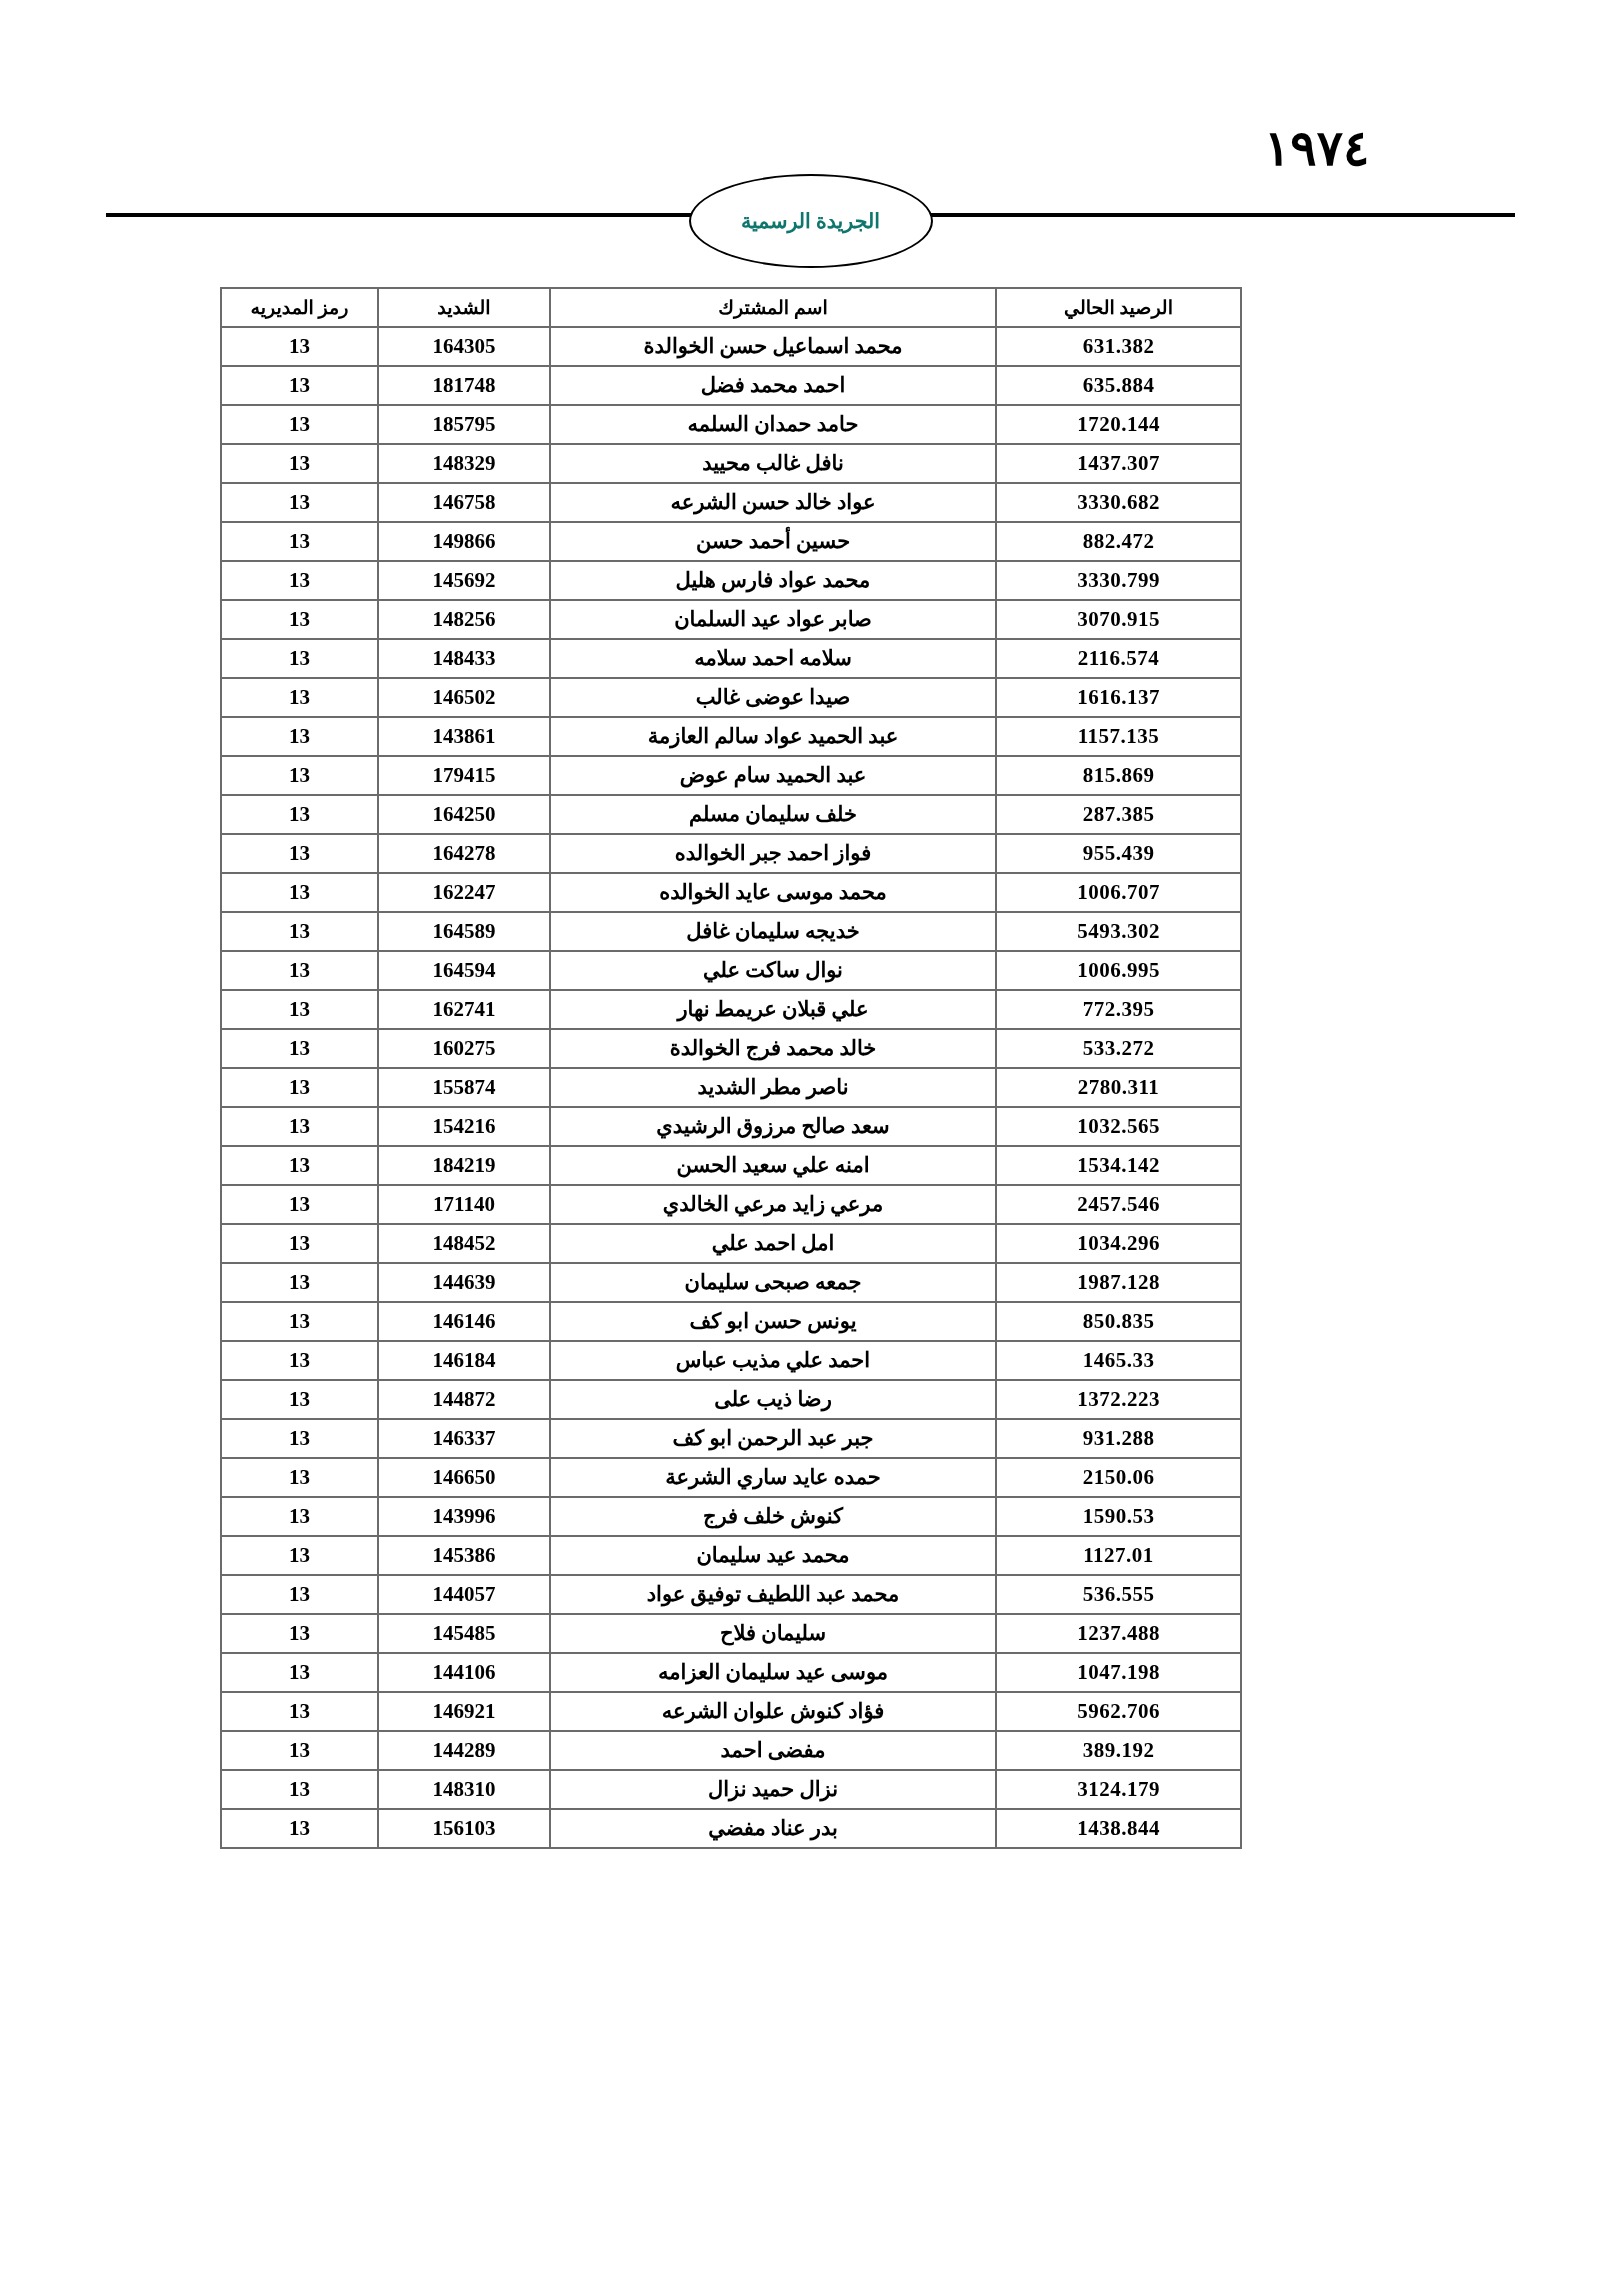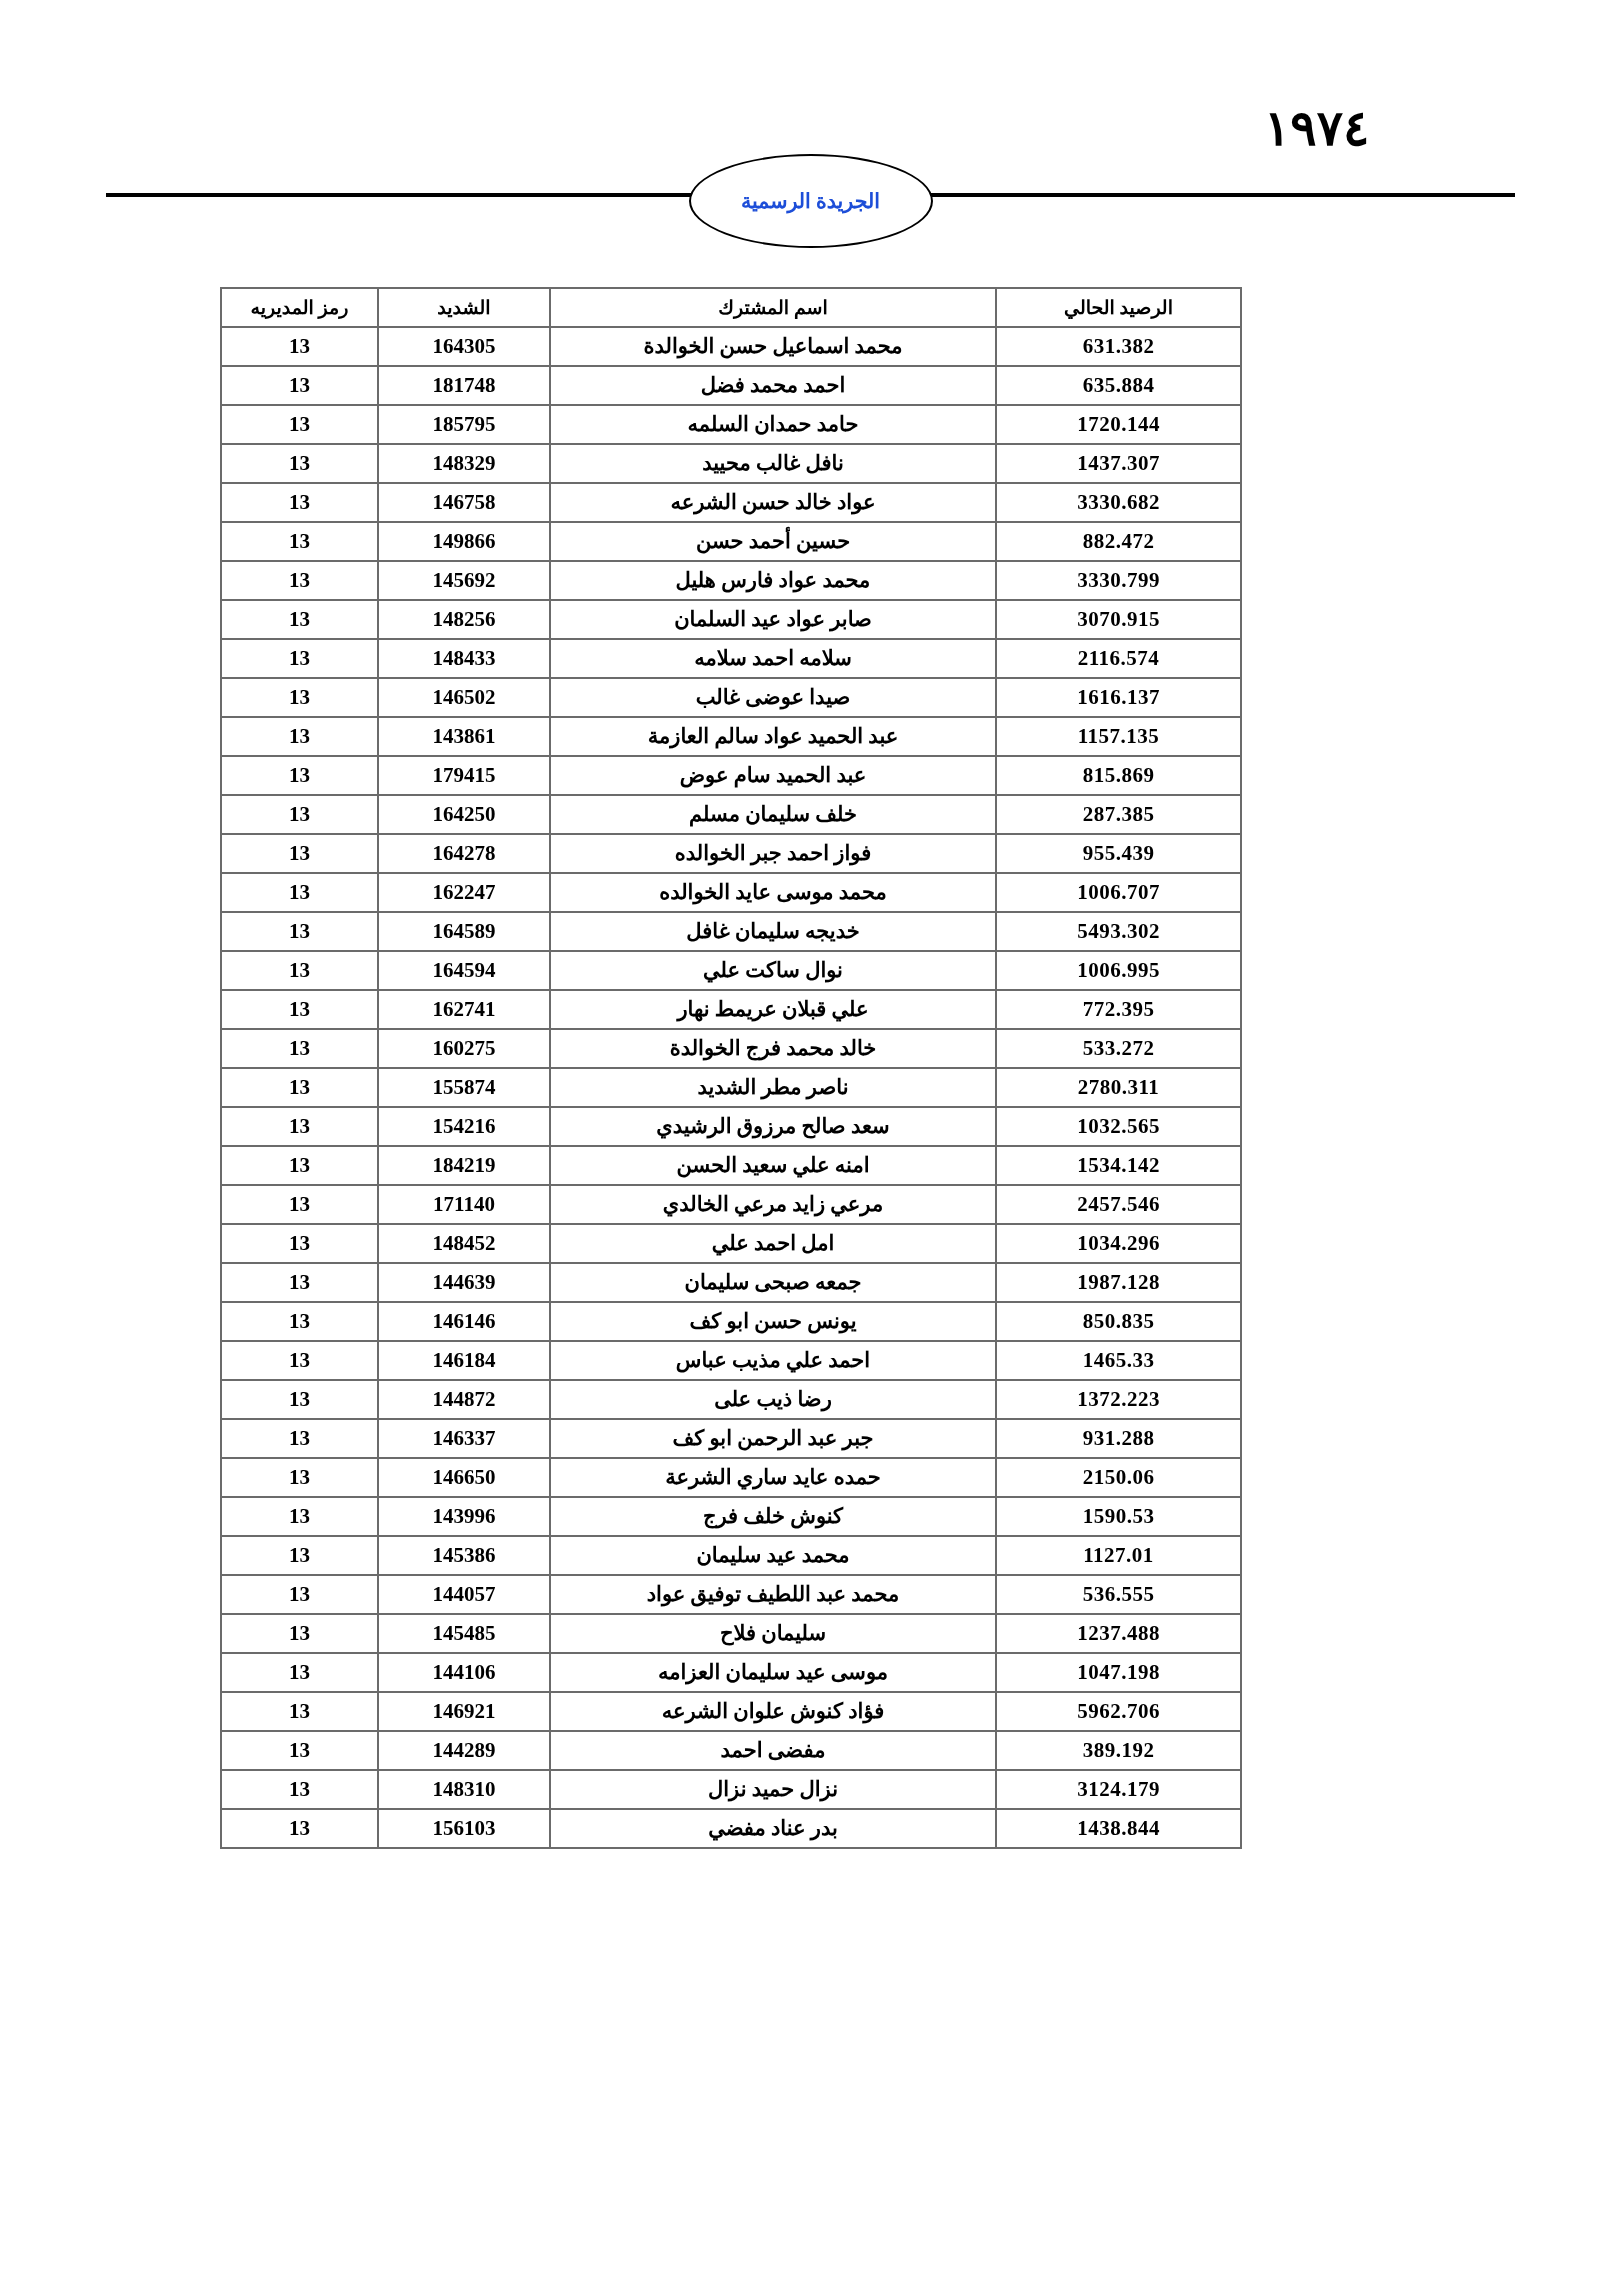--- a/index.html
+++ b/index.html
@@ -19,21 +19,21 @@
   
   .wm {
     position: absolute;
     pointer-events: none;
     user-select: none;
   }
 
   
   .header {
     position: absolute;
-    top: 100px;
+    top: 120px;
     left: 0;
     right: 0;
     height: 118px;
   }
   .header-rule {
     position: absolute;
     top: 93px;
     left: 106px;
     right: 106px;
     border-top: 4.9px solid #000;
@@ -48,21 +48,21 @@
     border: 2.9px solid #000;
     border-radius: 50%;
     background: #fff;
     display: flex;
     align-items: center;
     justify-content: center;
   }
   .header-oval span {
     font-size: 20.6px;
     font-weight: bold;
-    color: #1d4ed8;
+    color: #0f766e;
     font-family: "Liberation Serif", serif;
   }
   .page-number {
     position: absolute;
     top: 0px;
     left: 1264px;
     font-size: 49px;
     font-weight: bold;
     letter-spacing: 2px;
     color: #000;

